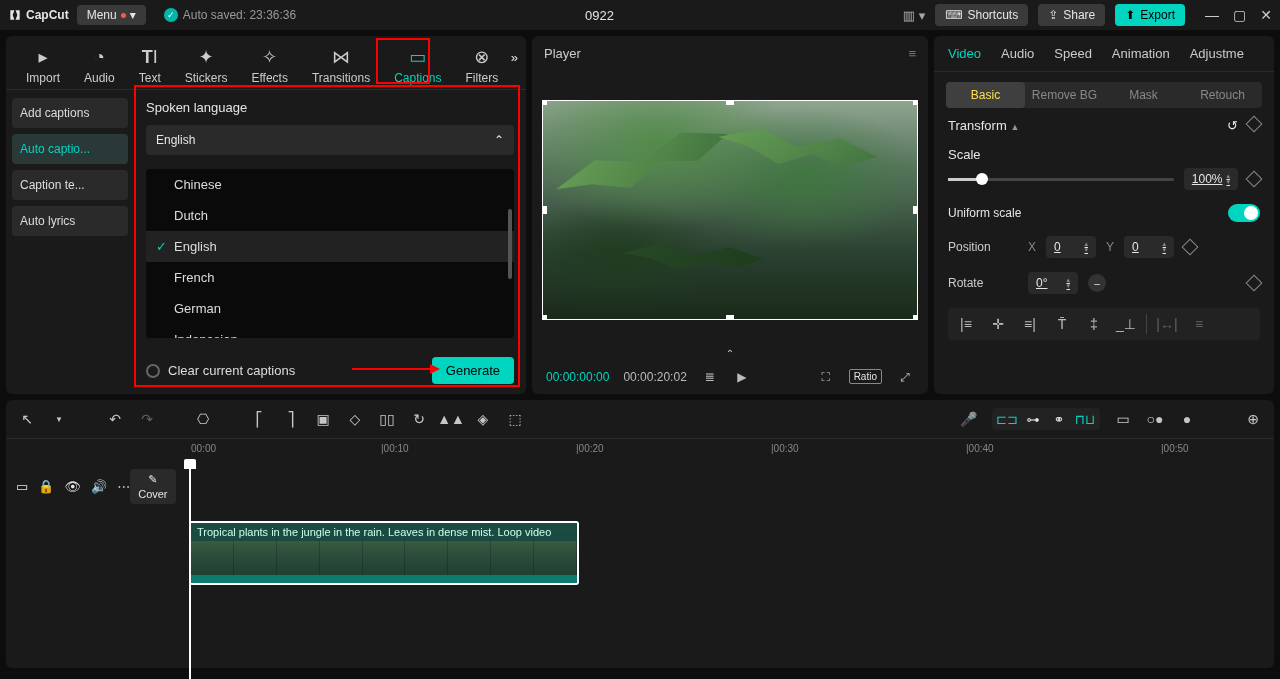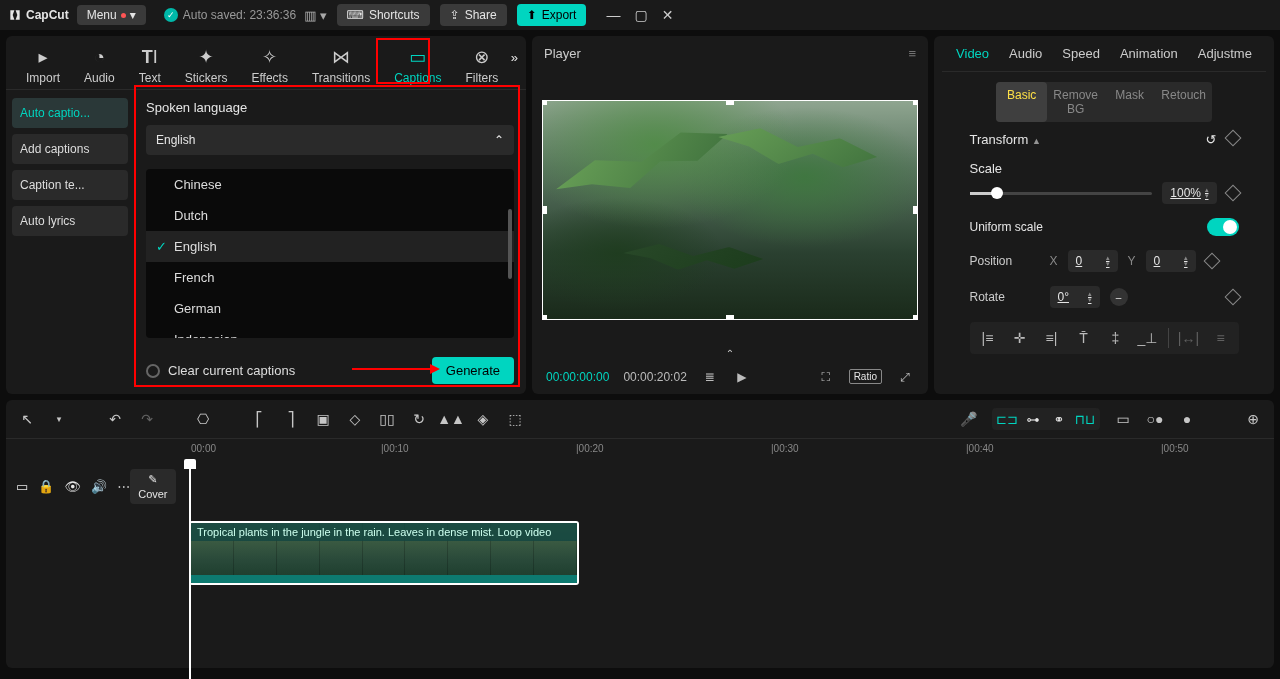--- a/index.html
+++ b/index.html
@@ -17,21 +17,21 @@
 .titlebar-right { display: flex; align-items: center; gap: 10px; }
 .tb-btn { background: #3a3a3a; padding: 4px 10px; border-radius: 4px; font-size: 12px; display: flex; align-items: center; gap: 5px; cursor: pointer; }
 .export-btn { background: #00d5c0; color: #000; font-weight: 500; }
 .win-ctrl { display: flex; gap: 14px; margin-left: 10px; }
 .win-ctrl span { cursor: pointer; font-size: 14px; color: #ccc; }
 
 
 .main { display: flex; height: 370px; padding: 6px; gap: 6px; }
 .panel-left { width: 520px; background: #1a1a1a; border-radius: 6px; display: flex; flex-direction: column; position: relative; }
 .panel-mid { flex: 1; background: #1a1a1a; border-radius: 6px; display: flex; flex-direction: column; }
-.panel-right { width: 340px; background: #1a1a1a; border-radius: 6px; display: flex; flex-direction: column; padding-bottom: 6px; align-items: center; }
+.panel-right { width: 340px; background: #1a1a1a; border-radius: 6px; display: flex; flex-direction: column; padding-bottom: 6px; }
 
 
 .media-tabs { display: flex; align-items: center; padding: 6px 8px 0 8px; gap: 0; border-bottom: 1px solid #2a2a2a; position: relative; }
 .media-tab { display: flex; flex-direction: column; align-items: center; gap: 3px; padding: 4px 12px; cursor: pointer; color: #ccc; font-size: 12px; }
 .media-tab.active { color: #00d5c0; }
 .media-tab .ic { font-size: 18px; }
 .more-arrow { position: absolute; right: 8px; top: 14px; cursor: pointer; }
 
 
 .captions-hl { position: absolute; border: 2px solid #ff0000; pointer-events: none; }
@@ -149,20 +149,21 @@
   </div>
   <div class="menu-btn">
     <span>Menu</span>
       <span class="dot"></span>
       <span>▾</span>
   </div>
   <div class="autosave">
     <span class="check">✓</span>
     <span>Auto saved: 23:36:36</span>
   </div>
+  <div class="title-center">0922</div>
   <div class="titlebar-right">
     <span style="opacity:.7">▥ ▾</span>
     <div class="tb-btn">
       <span>⌨</span>
         <span>Shortcuts</span>
     </div>
     <div class="tb-btn">
       <span>⇪</span>
         <span>Share</span>
     </div>
@@ -214,22 +215,22 @@
           <span class="ic">⊗</span>
           <span>Filters</span>
         </div>
       <span class="more-arrow">»</span>
     </div>
     <div class="captions-hl hl1"></div>
     <div class="captions-hl hl2"></div>
 
     <div class="left-body">
       <div class="left-sidebar">
+        <div class="side-btn">Add captions</div>
         <div class="side-btn active">Auto captio...</div>
-        <div class="side-btn">Add captions</div>
         <div class="side-btn">Caption te...</div>
         <div class="side-btn">Auto lyrics</div>
       </div>
 
       <div class="caption-panel">
         <h4>Spoken language</h4>
         <div class="lang-select">
           <span>English</span>
           <span>⌃</span>
         </div>

